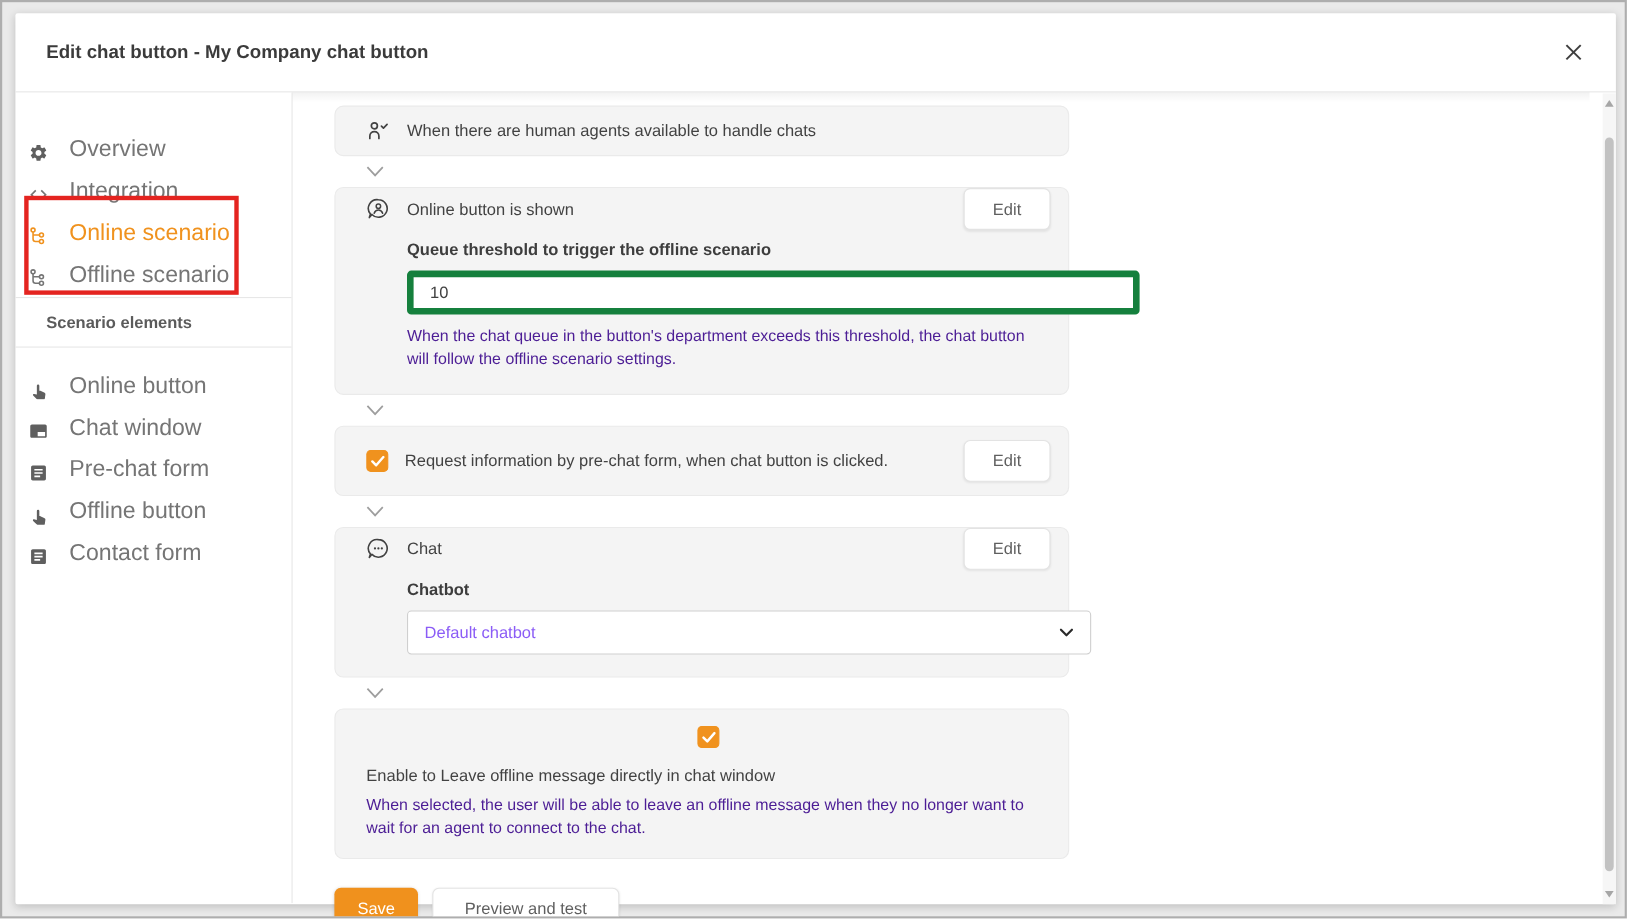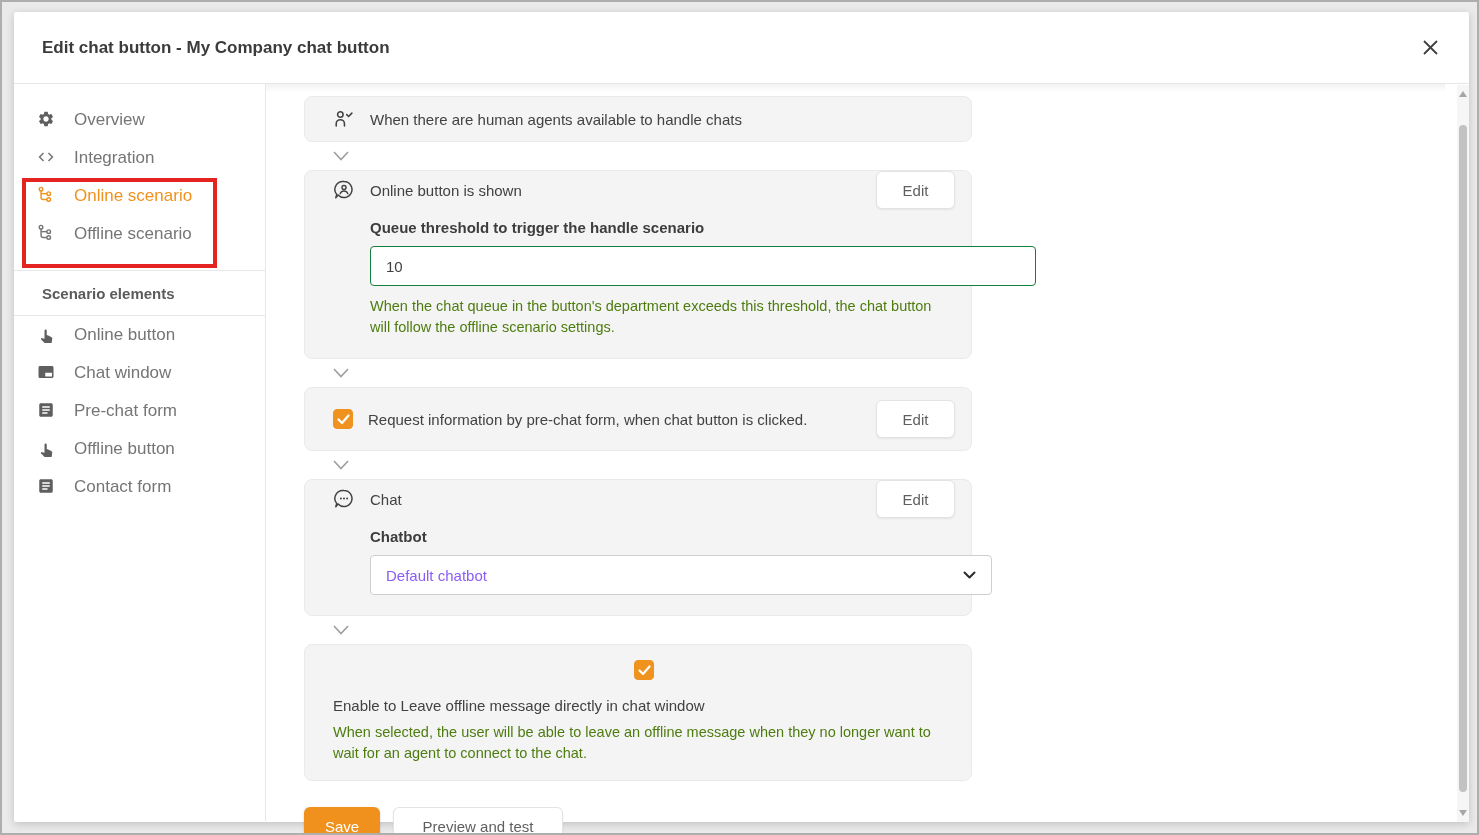--- a/index.html
+++ b/index.html
@@ -11,22 +11,22 @@
   .modal-header { height:72px; border-bottom:1px solid #e7e7e7; display:flex;
                   align-items:center; padding:0 25px 0 28px; }
   .modal-title { font-size:17px; font-weight:700; color:#3b3b3b; }
   .close-btn { margin-left:auto; width:28px; height:28px; background:none; border:none;
                cursor:pointer; display:flex; align-items:center; justify-content:center; }
   .modal-body { display:flex; height:737px; }
 
   
   .sidebar { width:252px; border-right:1px solid #e7e7e7; padding-top:26px;
              position:relative; flex-shrink:0; }
-  .nav-item { height:38px; display:flex; align-items:flex-start; padding-left:23px;
-              gap:19px; font-size:17px; color:#757575; cursor:pointer; }
+  .nav-item { height:38px; display:flex; align-items:flex-end; padding-left:12px;
+              gap:19px; font-size:21px; color:#757575; cursor:pointer; }
   .nav-item.active { color:#f0921e; }
   .nav-item.active svg .st { stroke:#f0921e; }
   .icon18 { width:18px; height:18px; flex-shrink:0; display:flex; }
   .red-box { position:absolute; left:8px; top:94px; width:195px; height:90px;
              border:4px solid #e42420; pointer-events:none; }
   .sidebar-divider { height:1px; background:#e7e7e7; margin-top:8px; }
   .section-title { height:44px; display:flex; align-items:center; padding-left:28px;
                    font-size:15px; font-weight:700; color:#5b5b5b; }
   .element-list { padding-top:9px; }
 
@@ -40,24 +40,24 @@
   .panel-row.h46 { min-height:46px; }
   .panel-row.h64 { min-height:64px; }
   .panel-pad { padding:0 16px 20px 28px; }
   .panel-head { display:flex; align-items:center; gap:15px; font-size:15px; color:#424242; }
   .edit-btn { margin-left:auto; width:79px; height:38px; background:#fff;
               border:1px solid #e3e3e3; border-radius:6px; font-size:15px; color:#5f5f5f;
               box-shadow:0 1px 2px rgba(0,0,0,.07); cursor:pointer;
               font-family:inherit; flex-shrink:0; }
   .panel-body { margin-left:37px; }
   .field-label { font-weight:700; font-size:15px; color:#3d3d3d; margin-top:10px; }
-  .text-input { margin-top:10px; width:666px; height:40px; border:1px solid #15803d;
+  .text-input { margin-top:10px; width:666px; height:40px; border:6px solid #15803d;
                 border-radius:4px; padding:0 15px; font-size:15px; color:#424242;
                 background:#fff; font-family:inherit; display:block; }
-  .help-text { margin-top:10px; font-size:14.5px; line-height:1.45; color:#4d7c0f;
+  .help-text { margin-top:10px; font-size:14.5px; line-height:1.45; color:#4c1d95;
                max-width:668px; }
   .connector { width:16px; height:10px; margin:9px 0 9px 29px; display:block; cursor:pointer; }
   .checkbox { width:20px; height:20px; border-radius:4px; background:#fff;
               border:1px solid #bdbdbd; display:flex; align-items:center;
               justify-content:center; flex-shrink:0; cursor:pointer; }
   .checkbox svg { display:none; }
   .checkbox.checked { background:#f0921e; border-color:#f0921e; }
   .checkbox.checked svg { display:block; }
   .select { margin-top:10px; width:622px; height:40px; border:1px solid #cfcfcf;
             border-radius:4px; background:#fff; display:flex; align-items:center;
@@ -220,21 +220,21 @@
               <svg viewBox="0 0 24 24" width="22" height="22" fill="none">
                   <path d="M12 2.8a8.7 8.7 0 1 1-6.4 14.6L3 20.5l1.1-3.5A8.7 8.7 0 0 1 12 2.8z" stroke="#424242" stroke-width="1.6" stroke-linejoin="round"></path>
                   <circle cx="12" cy="9.3" r="2.2" stroke="#424242" stroke-width="1.5"></circle>
                   <path d="M7.8 16.2c.8-2.1 2.5-3.1 4.2-3.1s3.4 1 4.2 3.1" stroke="#424242" stroke-width="1.5" stroke-linecap="round"></path>
                 </svg>
             </span>
             <span>Online button is shown</span>
             <button class="edit-btn">Edit</button>
           </div>
           <div class="panel-body">
-            <div class="field-label">Queue threshold to trigger the handle scenario</div>
+            <div class="field-label">Queue threshold to trigger the offline scenario</div>
             <input class="text-input" type="text" value="10" style="">
             <div class="help-text">When the chat queue in the button's department exceeds this threshold, the chat button will follow the offline scenario settings.</div>
           </div>
         </div>
 
         <svg class="connector" viewBox="0 0 16 10">
             <polyline points="1,1 8,8.5 15,1" fill="none" stroke="#9e9e9e" stroke-width="1.6"></polyline>
           </svg>
 
         <div class="panel panel-row h64">

